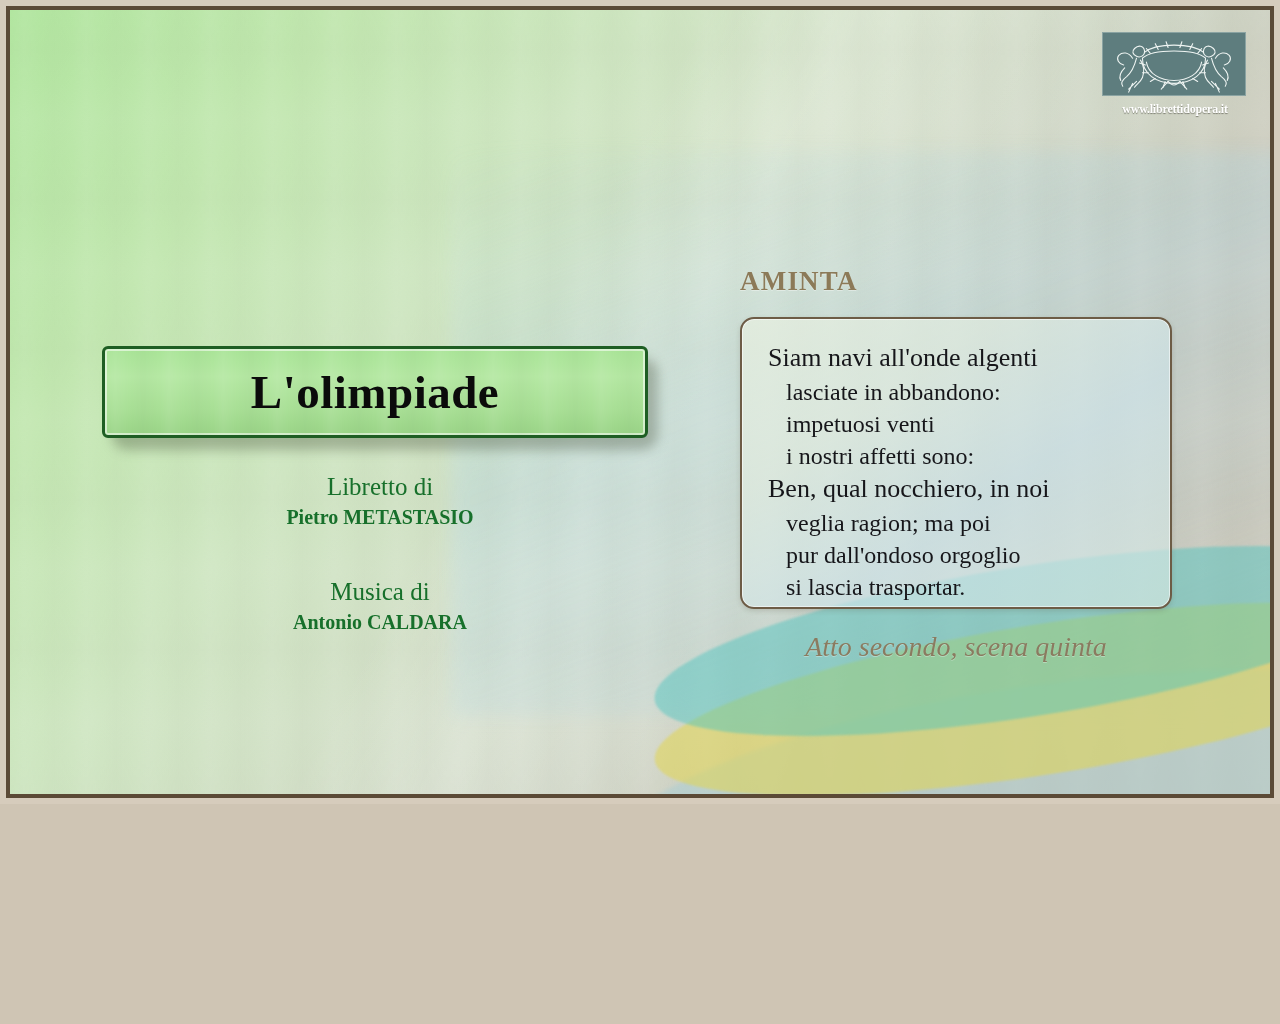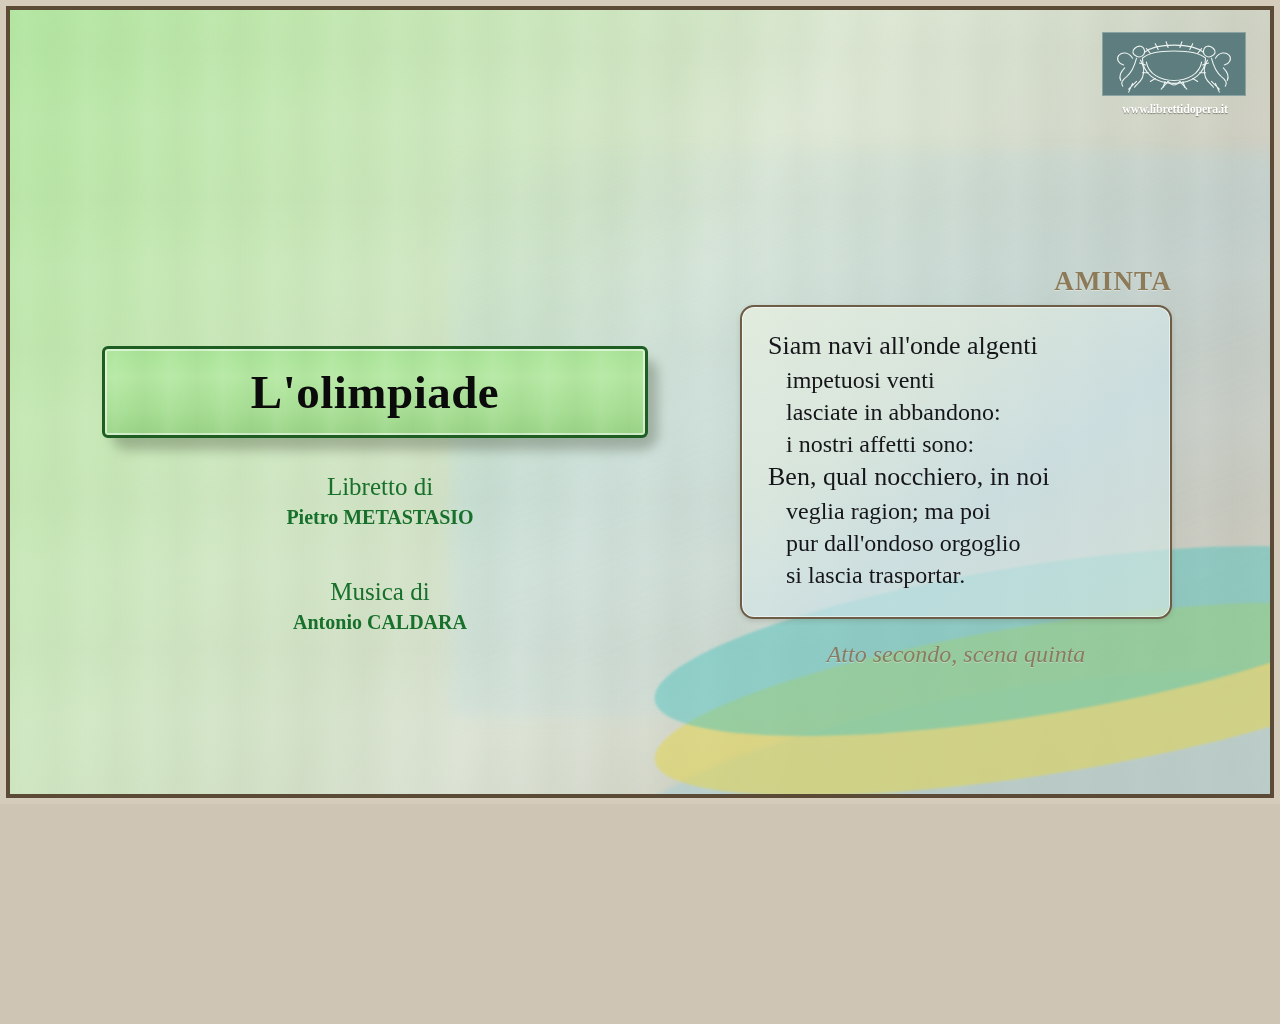--- a/index.html
+++ b/index.html
@@ -257,35 +257,35 @@
   
   #right-col {
     position: absolute;
     left: 730px;
     top: 256px;
     width: 432px;
     z-index: 5;
   }
 
   #character-name {
-    text-align: right;
+    text-align: left;
     font-size: 27px;
     font-weight: bold;
     color: #8c7a58;
     letter-spacing: 1.2px;
-    margin-bottom: 8px;
+    margin-bottom: 20px;
     text-shadow: 0 1px 0 rgba(255,255,255,0.35);
   }
 
   #quote-box {
     position: relative;
     box-sizing: border-box;
     border: 2px solid #6d5c46;
     border-radius: 14px;
-    padding: 22px 16px 26px 22px;
+    padding: 22px 16px 4px 22px;
     background:
       linear-gradient(145deg,
         rgba(232,240,224,0.72) 0%,
         rgba(225,236,224,0.70) 30%,
         rgba(206,228,233,0.68) 60%,
         rgba(214,232,226,0.66) 100%);
     box-shadow:
       inset 0 0 0 1px rgba(255,255,255,0.55),
       0 2px 5px rgba(90,78,60,0.20);
   }
@@ -299,21 +299,21 @@
   }
   .qline.lead {
     font-size: 26px;
     padding-left: 4px;
   }
   .qline.indent { padding-left: 22px; }
 
   #scene-caption {
     margin-top: 22px;
     text-align: center;
-    font-size: 24px;
+    font-size: 28px;
     font-style: italic;
     color: #8a7b60;
     text-shadow: 0 1px 0 rgba(255,255,255,0.30);
   }
 </style>
 </head>
 <body>
 
 <div id="page">
   <div id="frame">
@@ -383,22 +383,22 @@
 
     </div>
 
     <div id="right-col">
 
       <div id="character-name">AMINTA</div>
 
       <div id="quote-box">
         <div id="quote-lines">
           <div class="qline lead">Siam navi all'onde algenti</div>
+          <div class="qline indent">lasciate in abbandono:</div>
           <div class="qline indent">impetuosi venti</div>
-          <div class="qline indent">lasciate in abbandono:</div>
           <div class="qline indent">i nostri affetti sono:</div>
           <div class="qline lead">Ben, qual nocchiero, in noi</div>
           <div class="qline indent">veglia ragion; ma poi</div>
           <div class="qline indent">pur dall'ondoso orgoglio</div>
           <div class="qline indent">si lascia trasportar.</div>
         </div>
       </div>
 
       <div id="scene-caption">Atto secondo, scena quinta</div>
 

